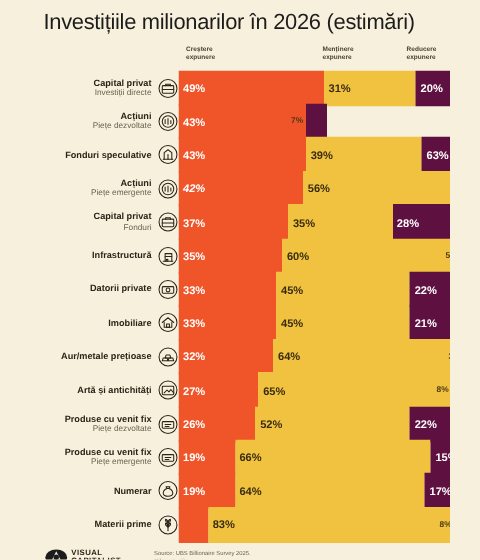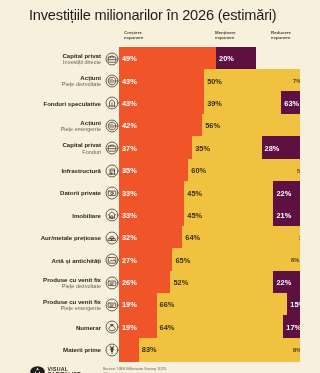--- a/index.html
+++ b/index.html
@@ -209,43 +209,43 @@
             <circle cx="11" cy="11" r="9.4" stroke="#2b2419" stroke-width="1.1"></circle>
             <rect x="5" y="8" width="12" height="8" rx="1"></rect>
             <path d="M8.5 8V6.5h5V8"></path>
             <path d="M5 12h12"></path>
           </svg>
         </div>
         <div class="bar-track">
           <div class="seg seg-grow" style="flex: 0 0 49%;">
             <span class="seg-val">49%</span>
           </div>
+          <div class="seg seg-keep" style="flex: 0 0 31%;">
+            <span class="seg-val">31%</span>
+          </div>
           <div class="seg seg-red" style="flex: 0 0 20%;">
             <span class="seg-val">20%</span>
           </div>
         </div>
       </div>
       <div class="row">
         <div class="labels">
           <div class="lab-main">Acțiuni</div>
           <div class="lab-sub">Piețe dezvoltate</div>
         </div>
         <div class="icon-cell">
           <svg width="14" height="14" viewBox="0 0 22 22" fill="none" stroke="#2b2419" stroke-width="1.1" stroke-linecap="round" stroke-linejoin="round" aria-hidden="true">
             <circle cx="11" cy="11" r="9.4" stroke="#2b2419" stroke-width="1.1"></circle>
             <circle cx="11" cy="11" r="6"></circle>
             <path d="M8 13V9M11 14V8M14 13V10"></path>
           </svg>
         </div>
         <div class="bar-track">
           <div class="seg seg-grow" style="flex: 0 0 43%;">
             <span class="seg-val">43%</span>
-          </div>
-          <div class="seg seg-keep" style="flex: 0 0 50%;">
-            <span class="seg-val">50%</span>
           </div>
           <div class="seg seg-red outside" style="flex: 0 0 7%;">
             <span class="seg-val">7%</span>
           </div>
         </div>
       </div>
       <div class="row">
         <div class="labels">
           <div class="lab-main">Fonduri speculative</div>
         </div>

